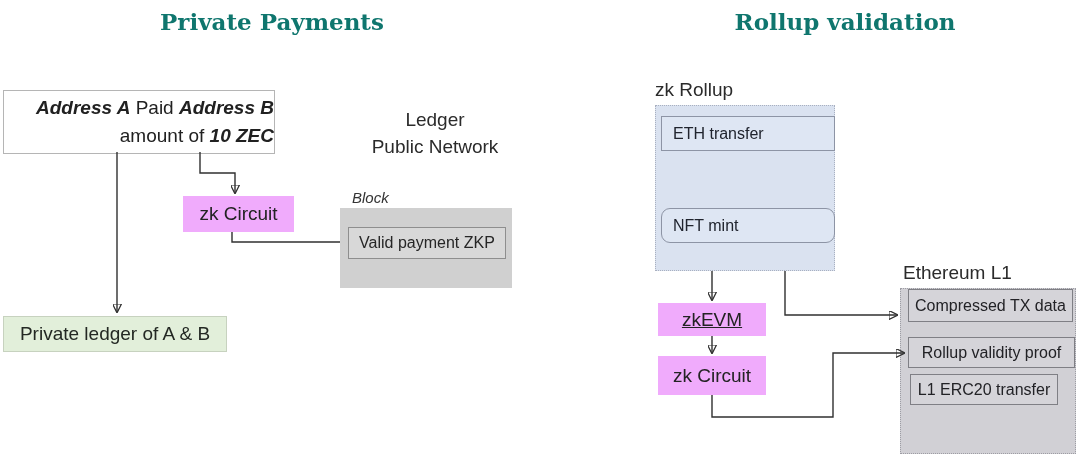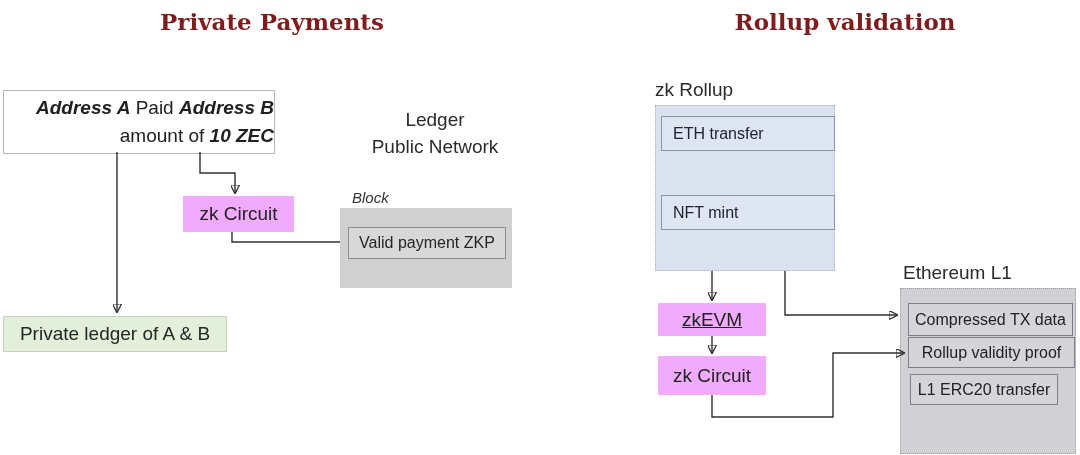--- a/index.html
+++ b/index.html
@@ -9,21 +9,21 @@
     background:#ffffff;
     font-family:"Liberation Sans","DejaVu Sans",sans-serif;
     color:#212121;
     overflow:hidden;
   }
   .title{
     position:absolute;
     font-family:"DejaVu Serif","Liberation Serif",serif;
     font-weight:700;
     font-size:23px;
-    color:#7f1d1d;
+    color:#0f766e;
     text-align:center;
     white-space:nowrap;
   }
   .title-left{left:92px;top:8px;width:360px;}
   .title-right{left:665px;top:8px;width:360px;}
 
   .lbl{position:absolute;font-size:19px;color:#2b2b2b;white-space:nowrap;}
 
   
   .address-box{
@@ -81,35 +81,35 @@
   }
   .rollup-item{
     position:absolute;left:5px;width:161px;height:33px;
     background:#dee6f3;border:1px solid #8d94a5;
     display:flex;align-items:center;
     padding-left:11px;box-sizing:content-box;
     font-size:16px;color:#20242e;
   }
   .rollup-item-0{top:10px;}
   .rollup-item-1{top:51px;}
-  .rollup-item-2{top:89px;}
+  .rollup-item-2{top:102px;border-radius:9px;}
 
   .ethereum-label{left:903px;top:262px;}
   .l1-box{
     position:absolute;left:900px;top:288px;width:176px;height:166px;
     background:#d1d0d5;border:1px dotted #9d9da4;
     box-sizing:border-box;
   }
   .l1-item{
     position:absolute;
     background:#d5d4d9;border:1px solid #7f7f85;
     display:flex;align-items:center;justify-content:center;
     font-size:16px;color:#222226;white-space:nowrap;
   }
-  .l1-item-0{left:7px;top:14px;width:163px;height:31px;}
+  .l1-item-0{left:7px;top:0;width:163px;height:31px;}
   .l1-item-1{left:7px;top:48px;width:165px;height:29px;}
   .l1-item-2{left:9px;top:85px;width:146px;height:29px;}
 
   .connectors{
     position:absolute;left:0;top:0;width:1080px;height:455px;
     pointer-events:none;z-index:5;
   }
   .connectors path{stroke:#303030;stroke-width:1.4;fill:none;}
 </style>
 </head>

